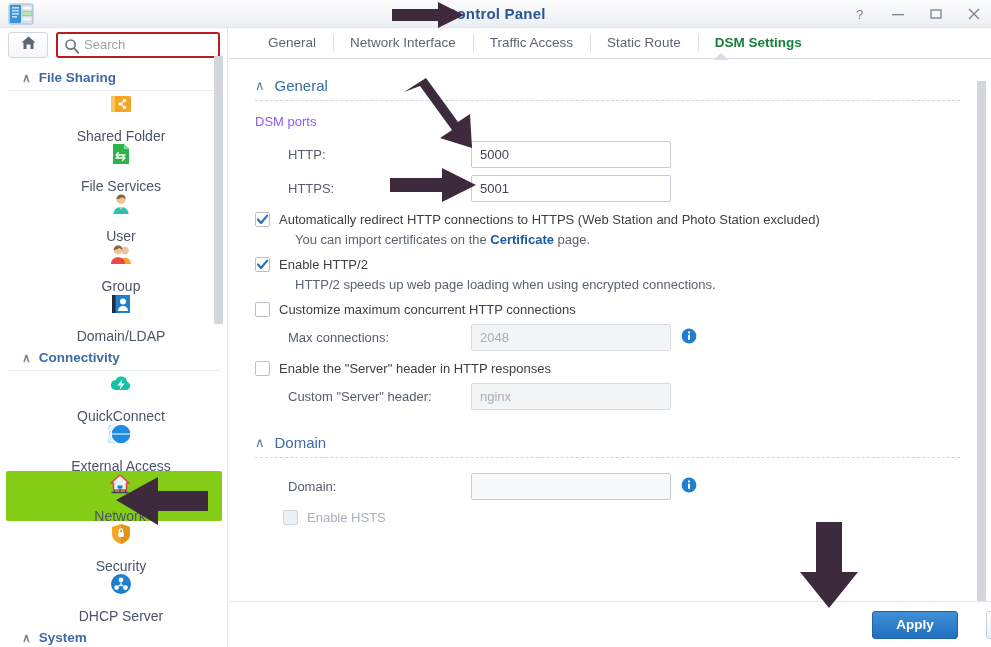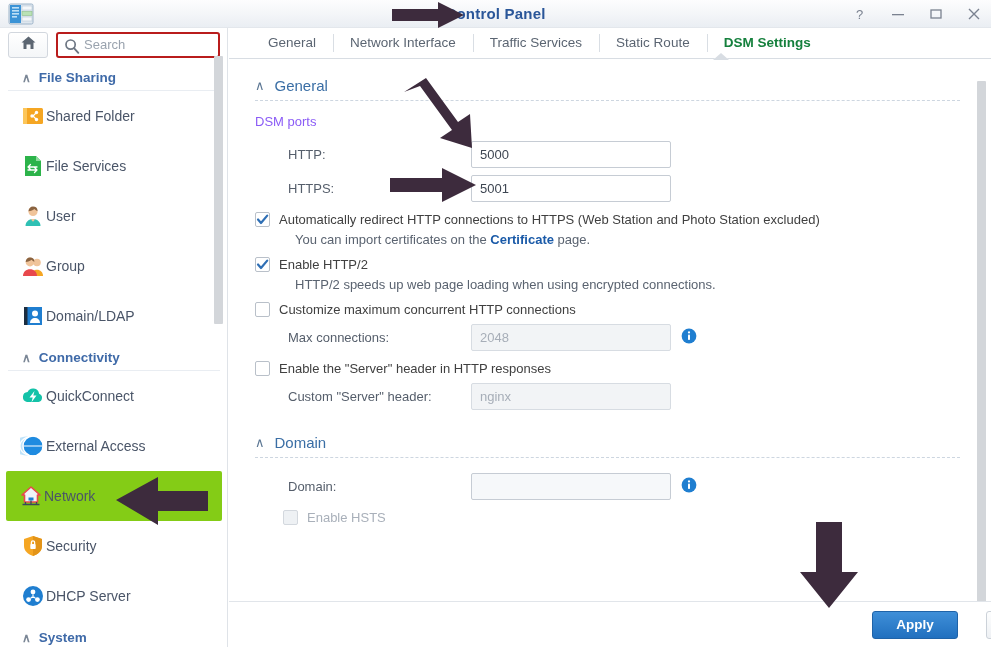--- a/index.html
+++ b/index.html
@@ -71,23 +71,23 @@
     margin-top: 6px;
   }
   .grp-head {
     display: flex; align-items: center; gap: 8px;
     padding: 3px 0 5px 14px; color: #3f6aa8; font-size: 13.5px; font-weight: bold;
     border-bottom: 1px solid #e9edf2; margin: 0 8px 0 8px;
   }
   .grp-head .caret { color: #7b8796; font-size: 12px; line-height: 1; }
   .side-item {
     position: relative;
-    display: flex; align-items: center; 
+    display: flex; align-items: center; gap: 11px;
     height: 50px; padding-left: 14px; margin: 0 6px;
-    font-size: 14px; color: #4a5568; border-radius: 2px;
+    font-size: 14px; color: #4a5568; border-radius: 2px; flex-direction: column;
   }
   .side-item.selected { background: #84cc16; padding-left: 12px; }
   .side-item .ico { width: 26px; height: 26px; flex: none; }
   .side-scrollbar {
     position: absolute; right: 4px; top: 28px; width: 9px; height: 268px;
     background: #d3d6da; border-radius: 1px;
   }
 
   
   .content {
@@ -400,21 +400,21 @@
     </div>
 
     <div class="side-scrollbar"></div>
   </div>
 
   <div class="content">
 
     <div class="tabs">
       <div class="tab">General</div>
       <div class="tab">Network Interface</div>
-      <div class="tab">Traffic Services</div>
+      <div class="tab">Traffic Access</div>
       <div class="tab">Static Route</div>
       <div class="tab active">DSM Settings</div>
     </div>
     <div class="tab-strip"></div>
     <div class="tab-arrow"></div>
 
     <div class="panel">
       <div class="panel-inner">
 
         <div class="sec-head">

